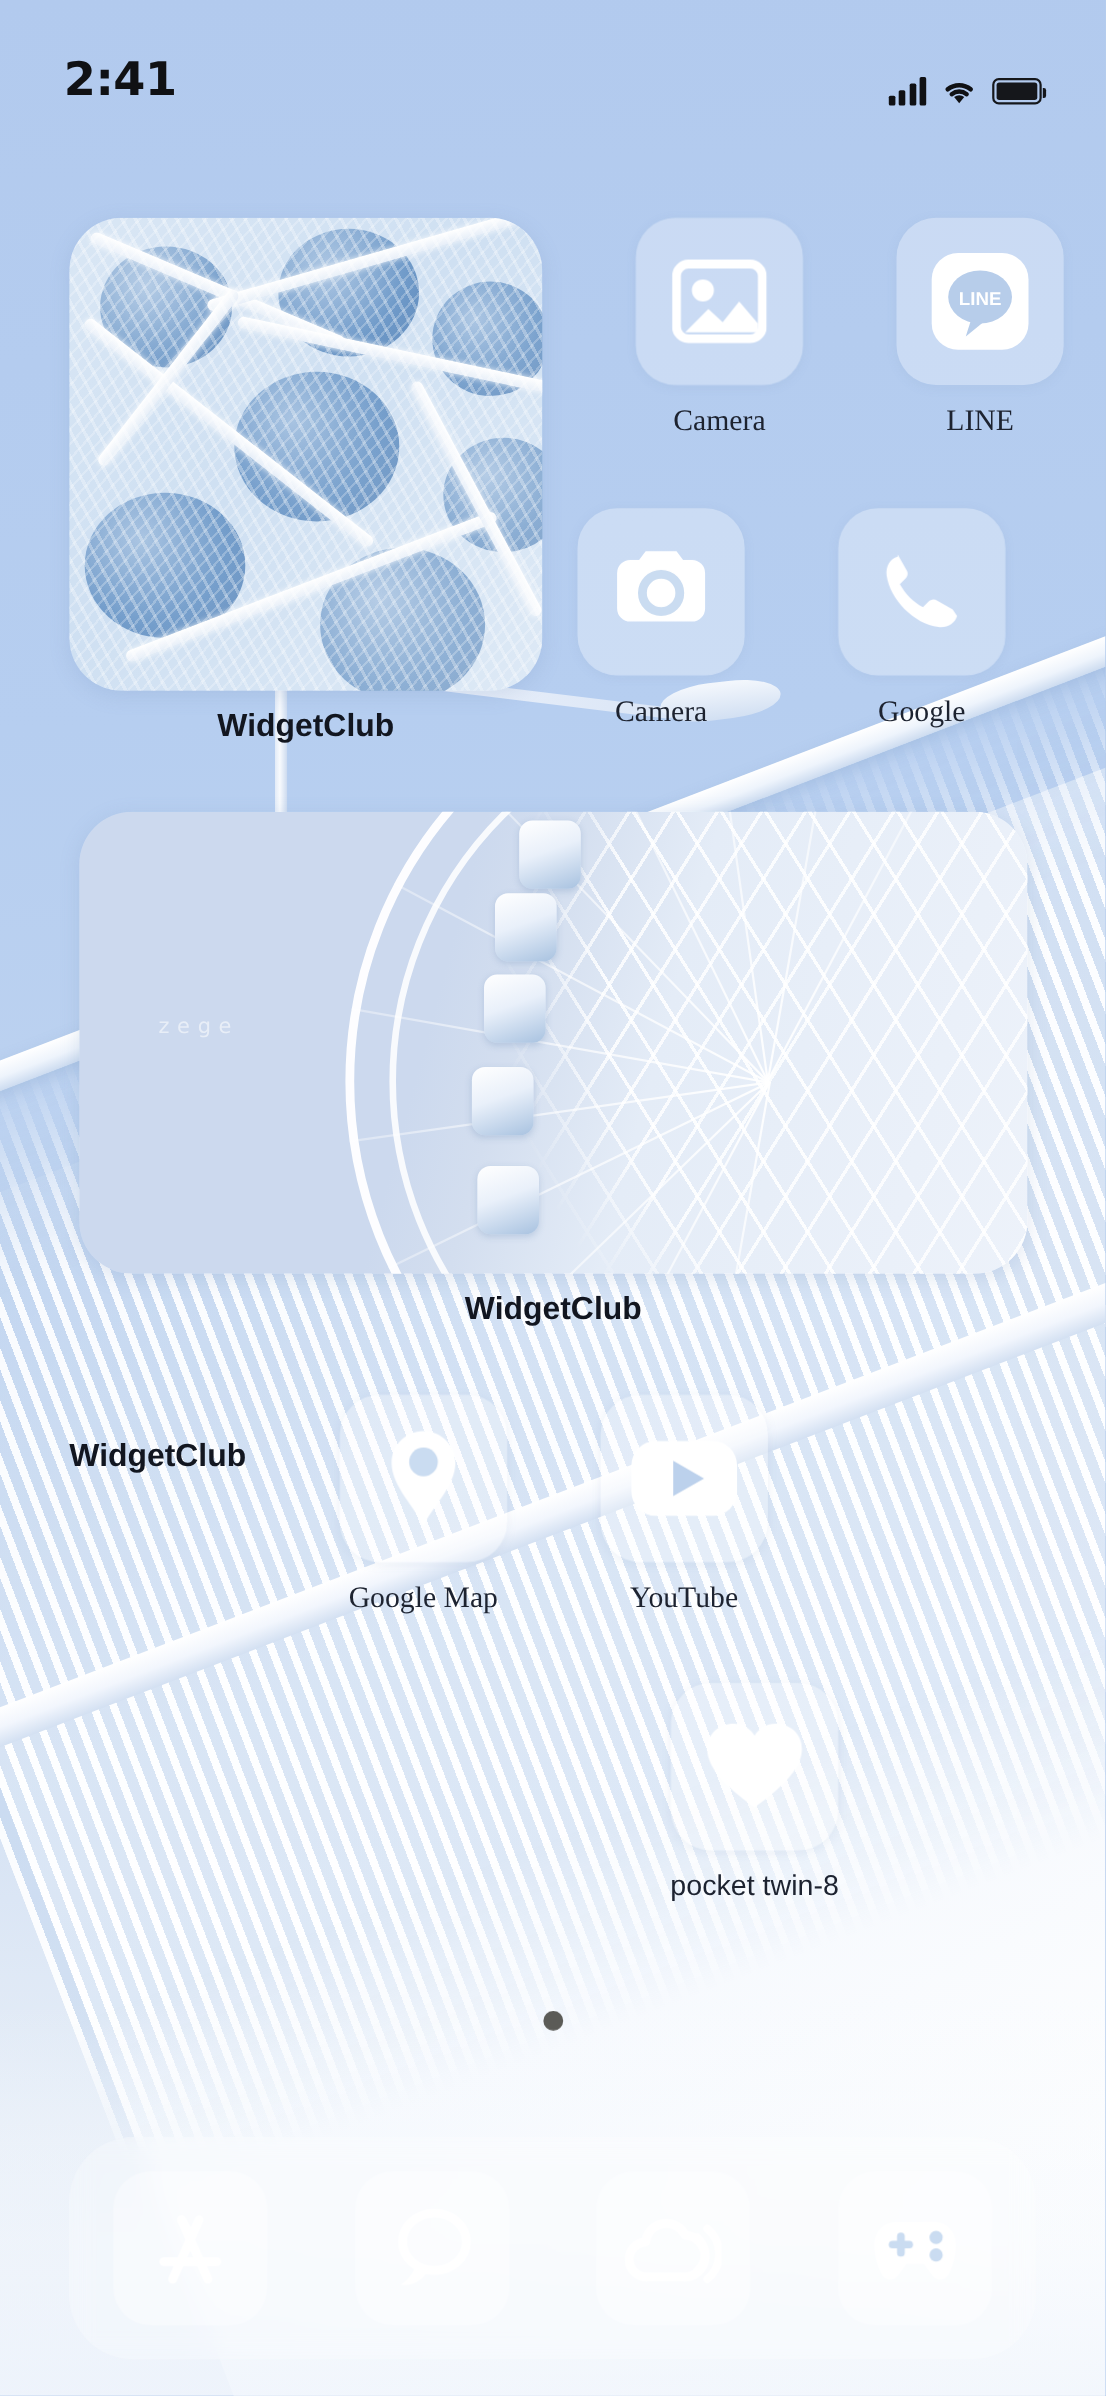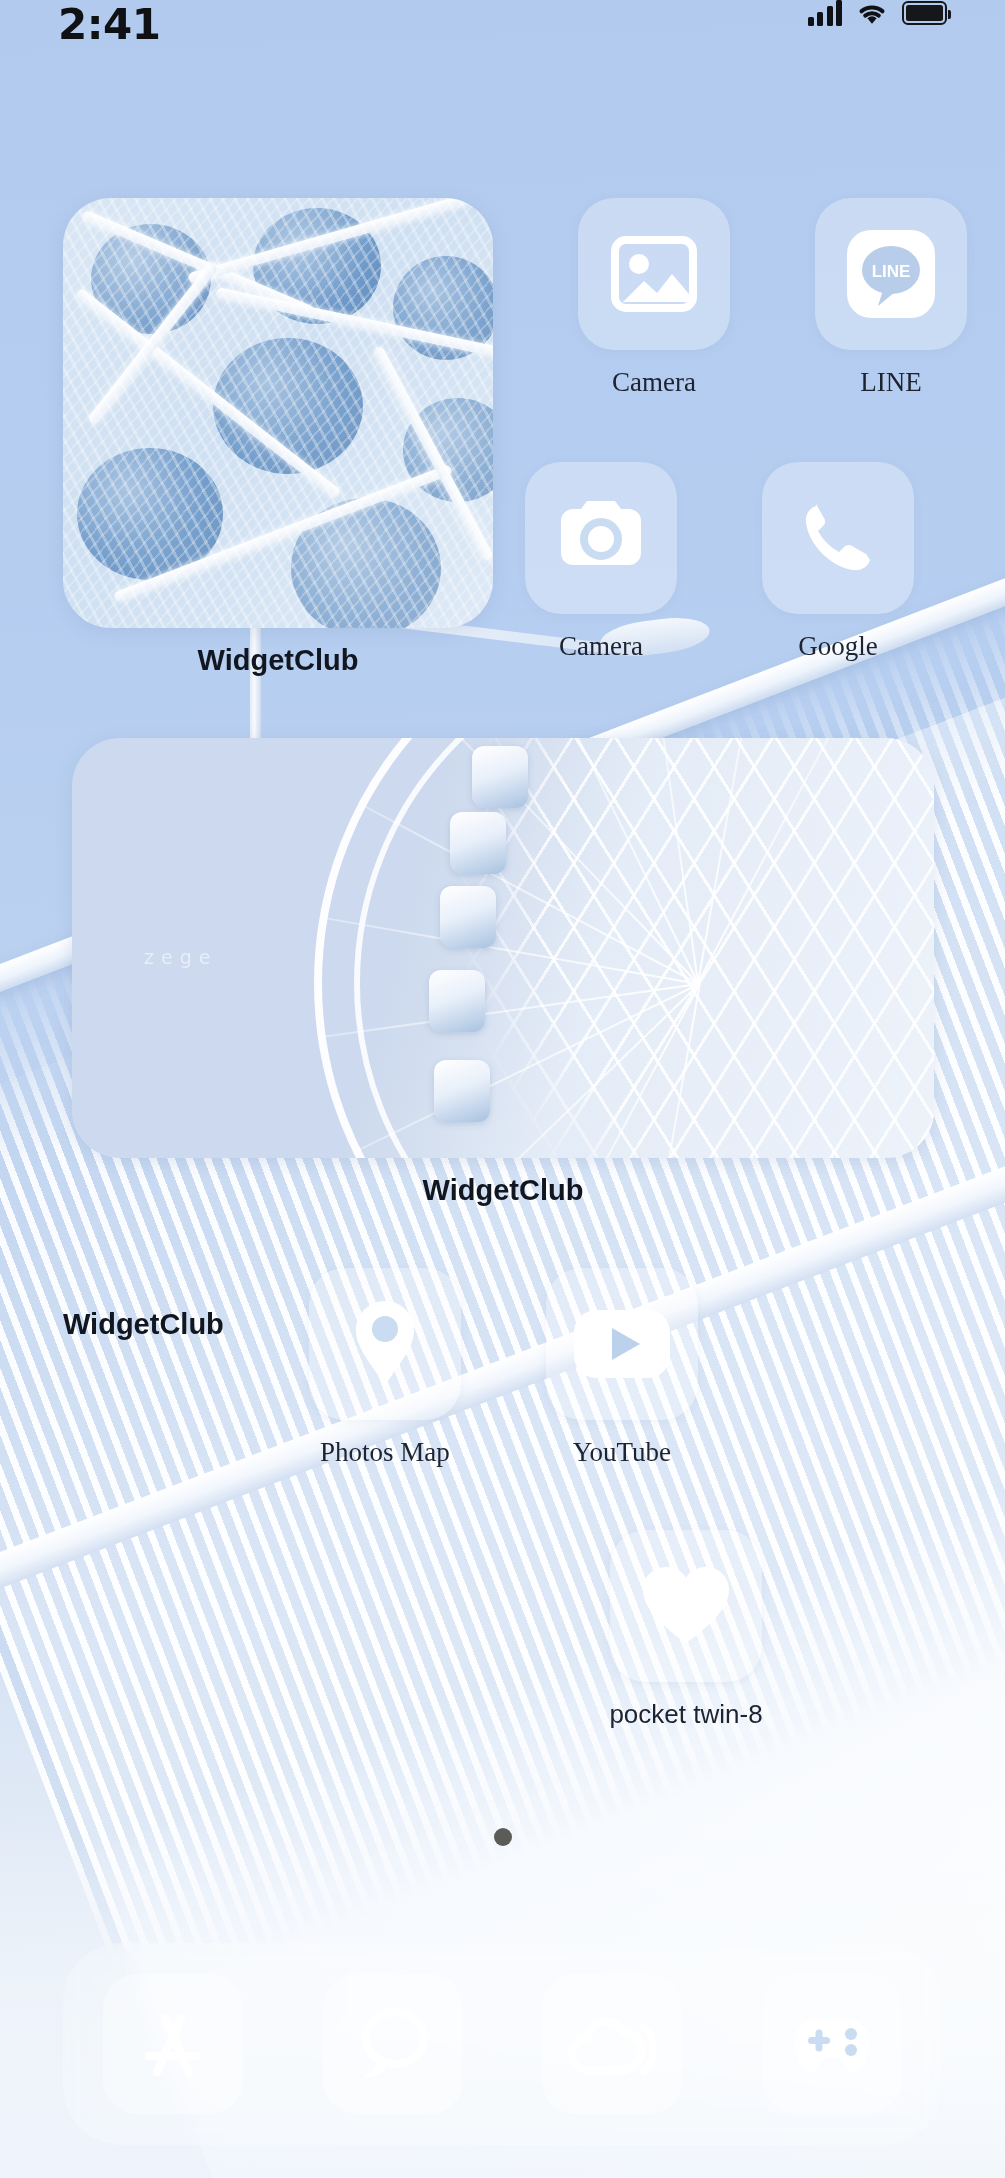--- a/index.html
+++ b/index.html
@@ -61,21 +61,21 @@
     border-radius:6px; transform: rotate(7deg); transform-origin:0 0; opacity:.85;
   }
   .haze-bottom {
     position:absolute; left:0; right:0; bottom:0; height:360px;
     background: linear-gradient(180deg, rgba(255,255,255,0) 0%, rgba(244,248,253,.45) 60%, rgba(238,244,252,.7) 100%);
   }
 
   
   #status-bar {
     position:absolute; left:0; right:0; top:0; height:96px;
-    display:flex; align-items:flex-start; justify-content:space-between;
+    display:flex; align-items:flex-end; justify-content:space-between;
     padding:0 58px; z-index:50;
   }
   #status-time { font-size:42px; font-weight:700; color:#101114; letter-spacing:-.5px;
     font-family:"DejaVu Sans", sans-serif; }
   .status-right { display:flex; align-items:center; gap:13px; }
   .sig { display:flex; align-items:flex-end; gap:3.5px; height:26px; }
   .sig i { display:block; width:6px; background:#101114; border-radius:1.5px; }
   .sig i:nth-child(1){height:9px}.sig i:nth-child(2){height:14px}
   .sig i:nth-child(3){height:20px}.sig i:nth-child(4){height:26px}
   .batt { width:45px; height:24px; border:2.5px solid #15171b; border-radius:6px; position:relative; padding:2px; }
@@ -154,21 +154,21 @@
                 repeating-linear-gradient(-58deg, rgba(255,255,255,.8) 0 3px, rgba(255,255,255,0) 3px 34px);
     -webkit-mask-image: radial-gradient(circle at 88% 38%, #000 55%, transparent 70%);
             mask-image: radial-gradient(circle at 88% 38%, #000 55%, transparent 70%);
   }
   .ferris .car {
     position:absolute; width:56px; height:62px; border-radius:12px;
     background:linear-gradient(160deg,#ffffff 0%, #e9f0fa 45%, #a8c2e0 100%);
     box-shadow:0 2px 6px rgba(120,150,190,.3);
   }
   .ferris .wm {
-    position:absolute; left:72px; top:208px; font-size:19px; letter-spacing:7px;
+    position:absolute; left:72px; top:184px; font-size:19px; letter-spacing:7px;
     color:rgba(255,255,255,.55); font-family:"DejaVu Sans", sans-serif;
   }
 
   
   .batt-badge {
     position:absolute; left:33px; top:37px;
     width:128px; height:48px; border:4px solid #ffffff; border-radius:11px;
     display:flex; align-items:center; justify-content:center;
   }
   .batt-badge::after { content:""; position:absolute; right:-13px; top:13px;
@@ -350,21 +350,21 @@
       <div class="wlbl" style="margin-top:40px;">WidgetClub</div>
     </div>
 
     <div class="cell" style="margin-left:85px;">
       <div class="tile">
         <svg width="66" height="92" viewBox="0 0 66 92">
           <path d="M33 3 C17 3 4 16 4 32 c0 21 22 41 29 57 c7 -16 29 -36 29 -57 C62 16 49 3 33 3 Z" fill="#ffffff"></path>
           <circle cx="33" cy="31" r="13" fill="#cadcf1"></circle>
         </svg>
       </div>
-      <div class="lbl">Photos Map</div>
+      <div class="lbl">Google Map</div>
     </div>
 
     <div class="cell" style="margin-left:85px;">
       <div class="tile">
         <svg width="100" height="72" viewBox="0 0 100 72">
           <rect x="2" y="2" width="96" height="68" rx="22" fill="#ffffff"></rect>
           <path d="M40 20 L68 36 L40 52 Z" fill="#bcd1ec"></path>
         </svg>
       </div>
       <div class="lbl">YouTube</div>

